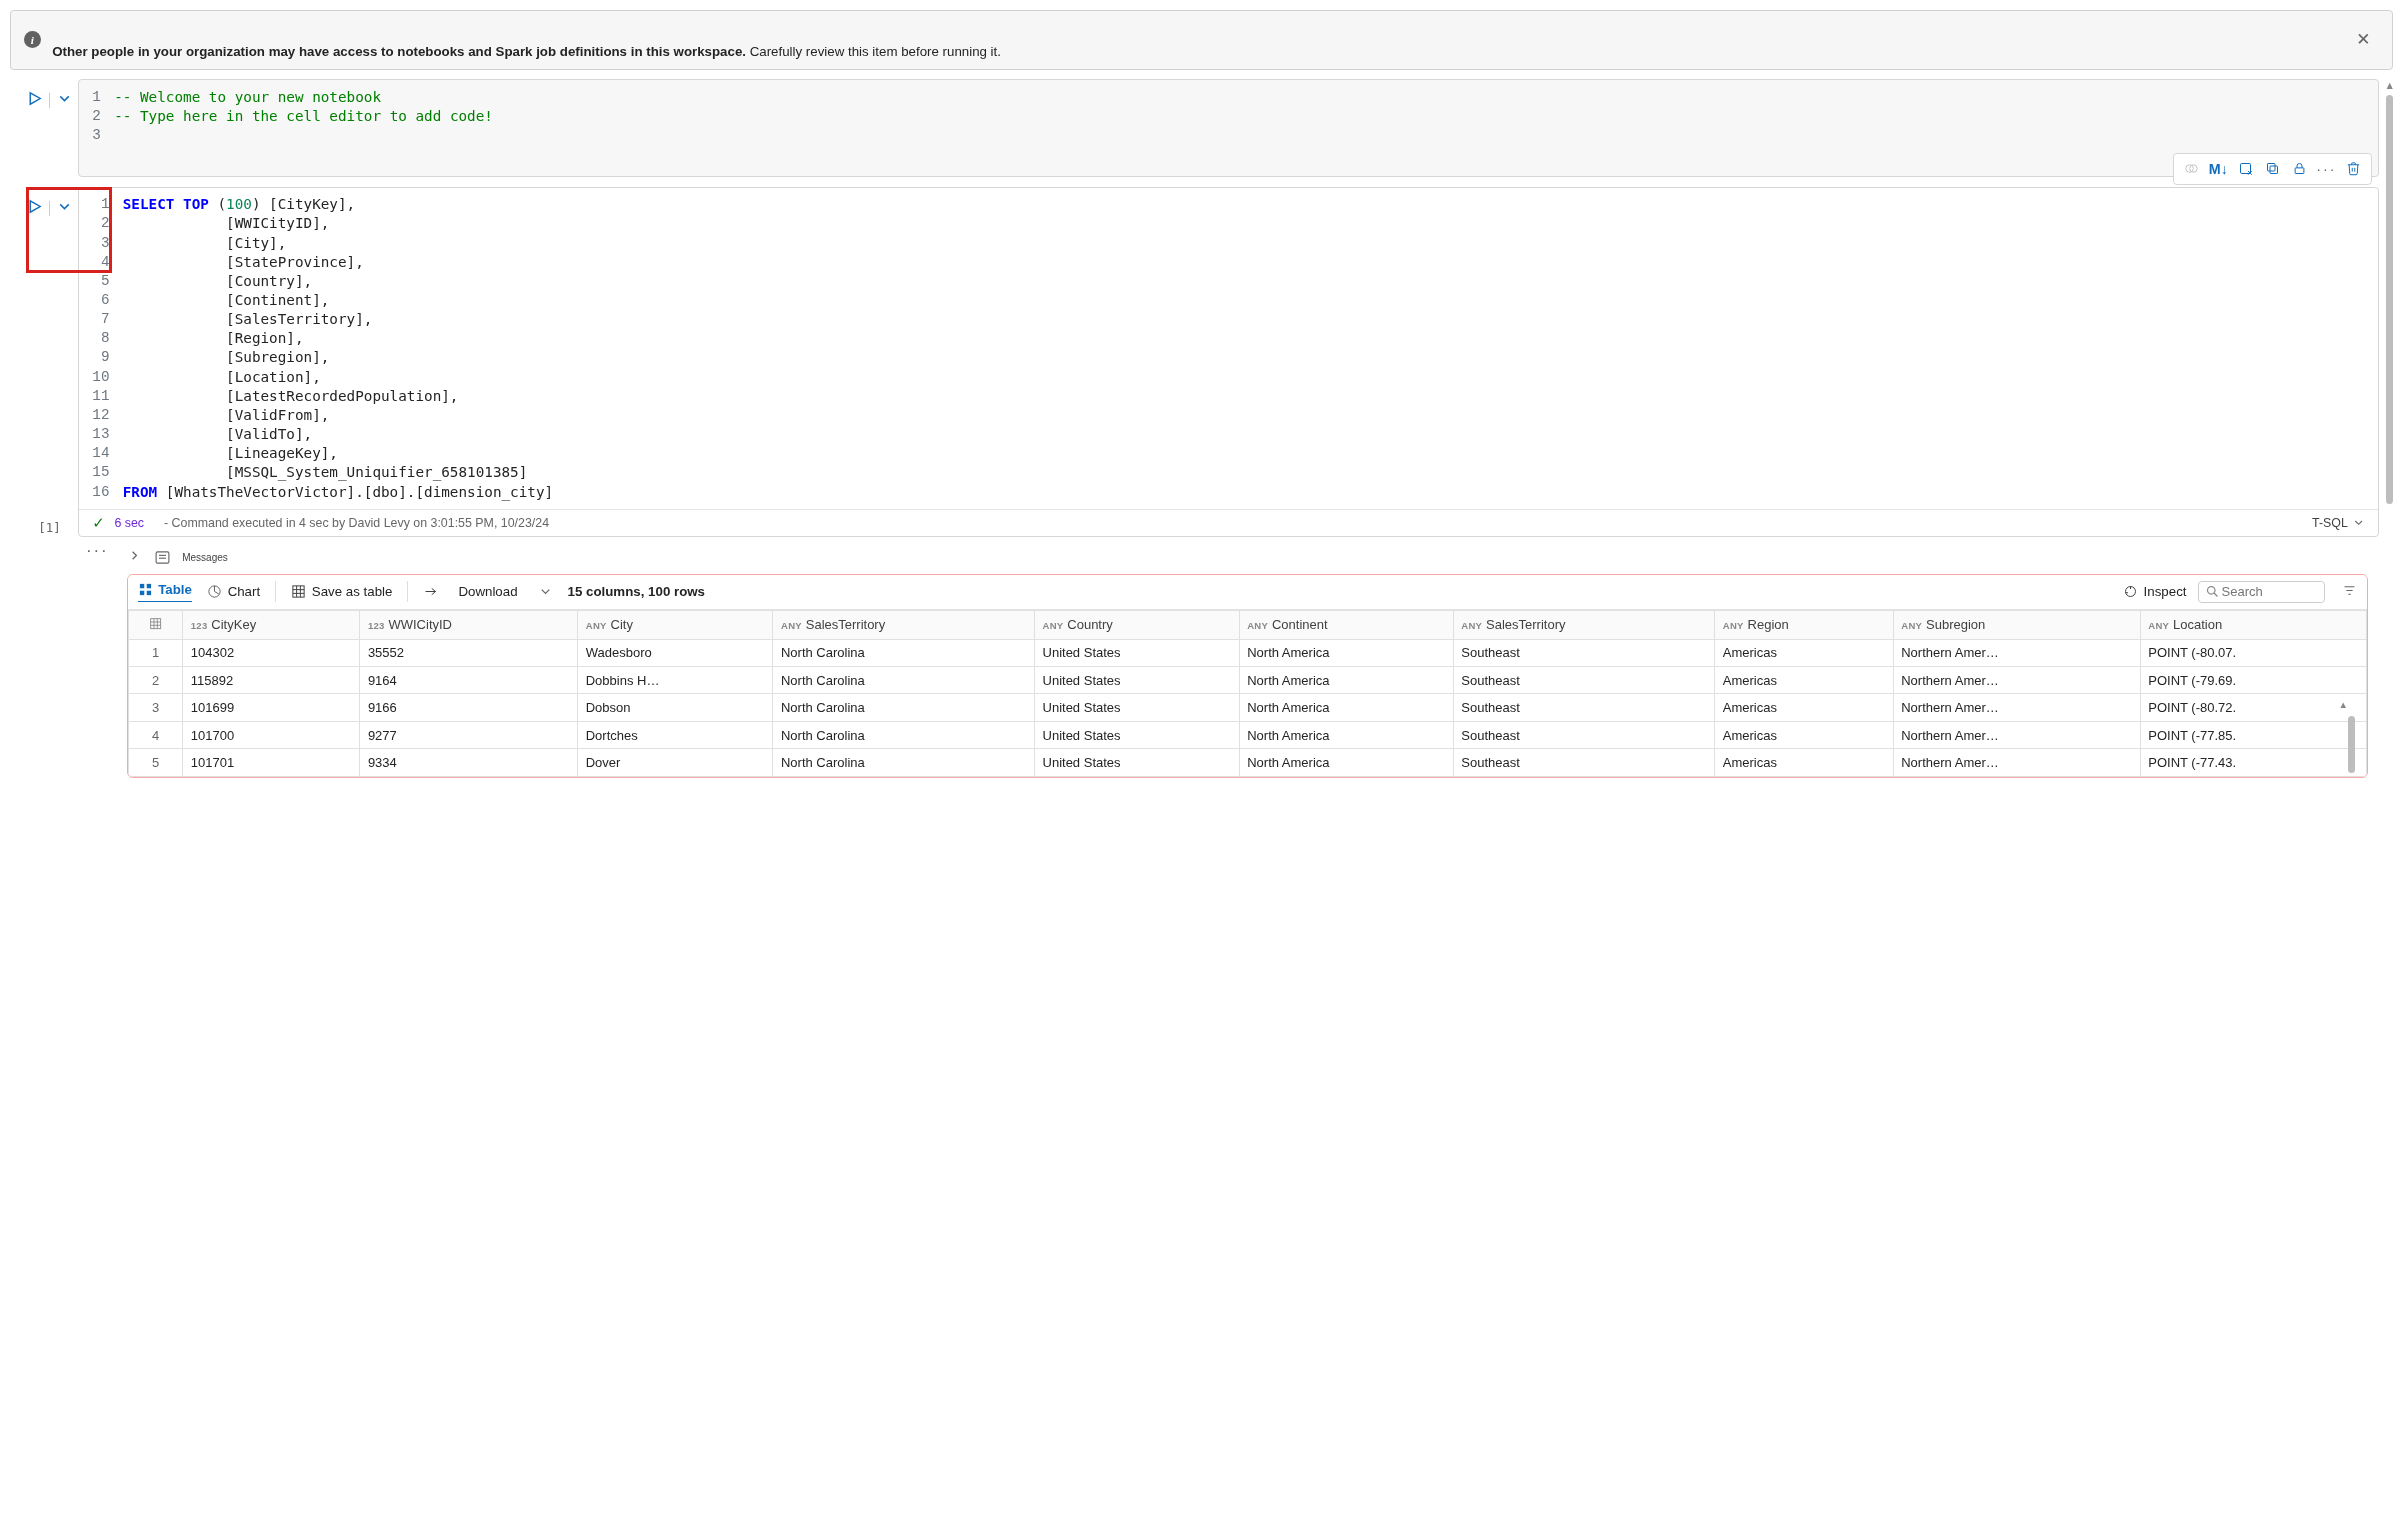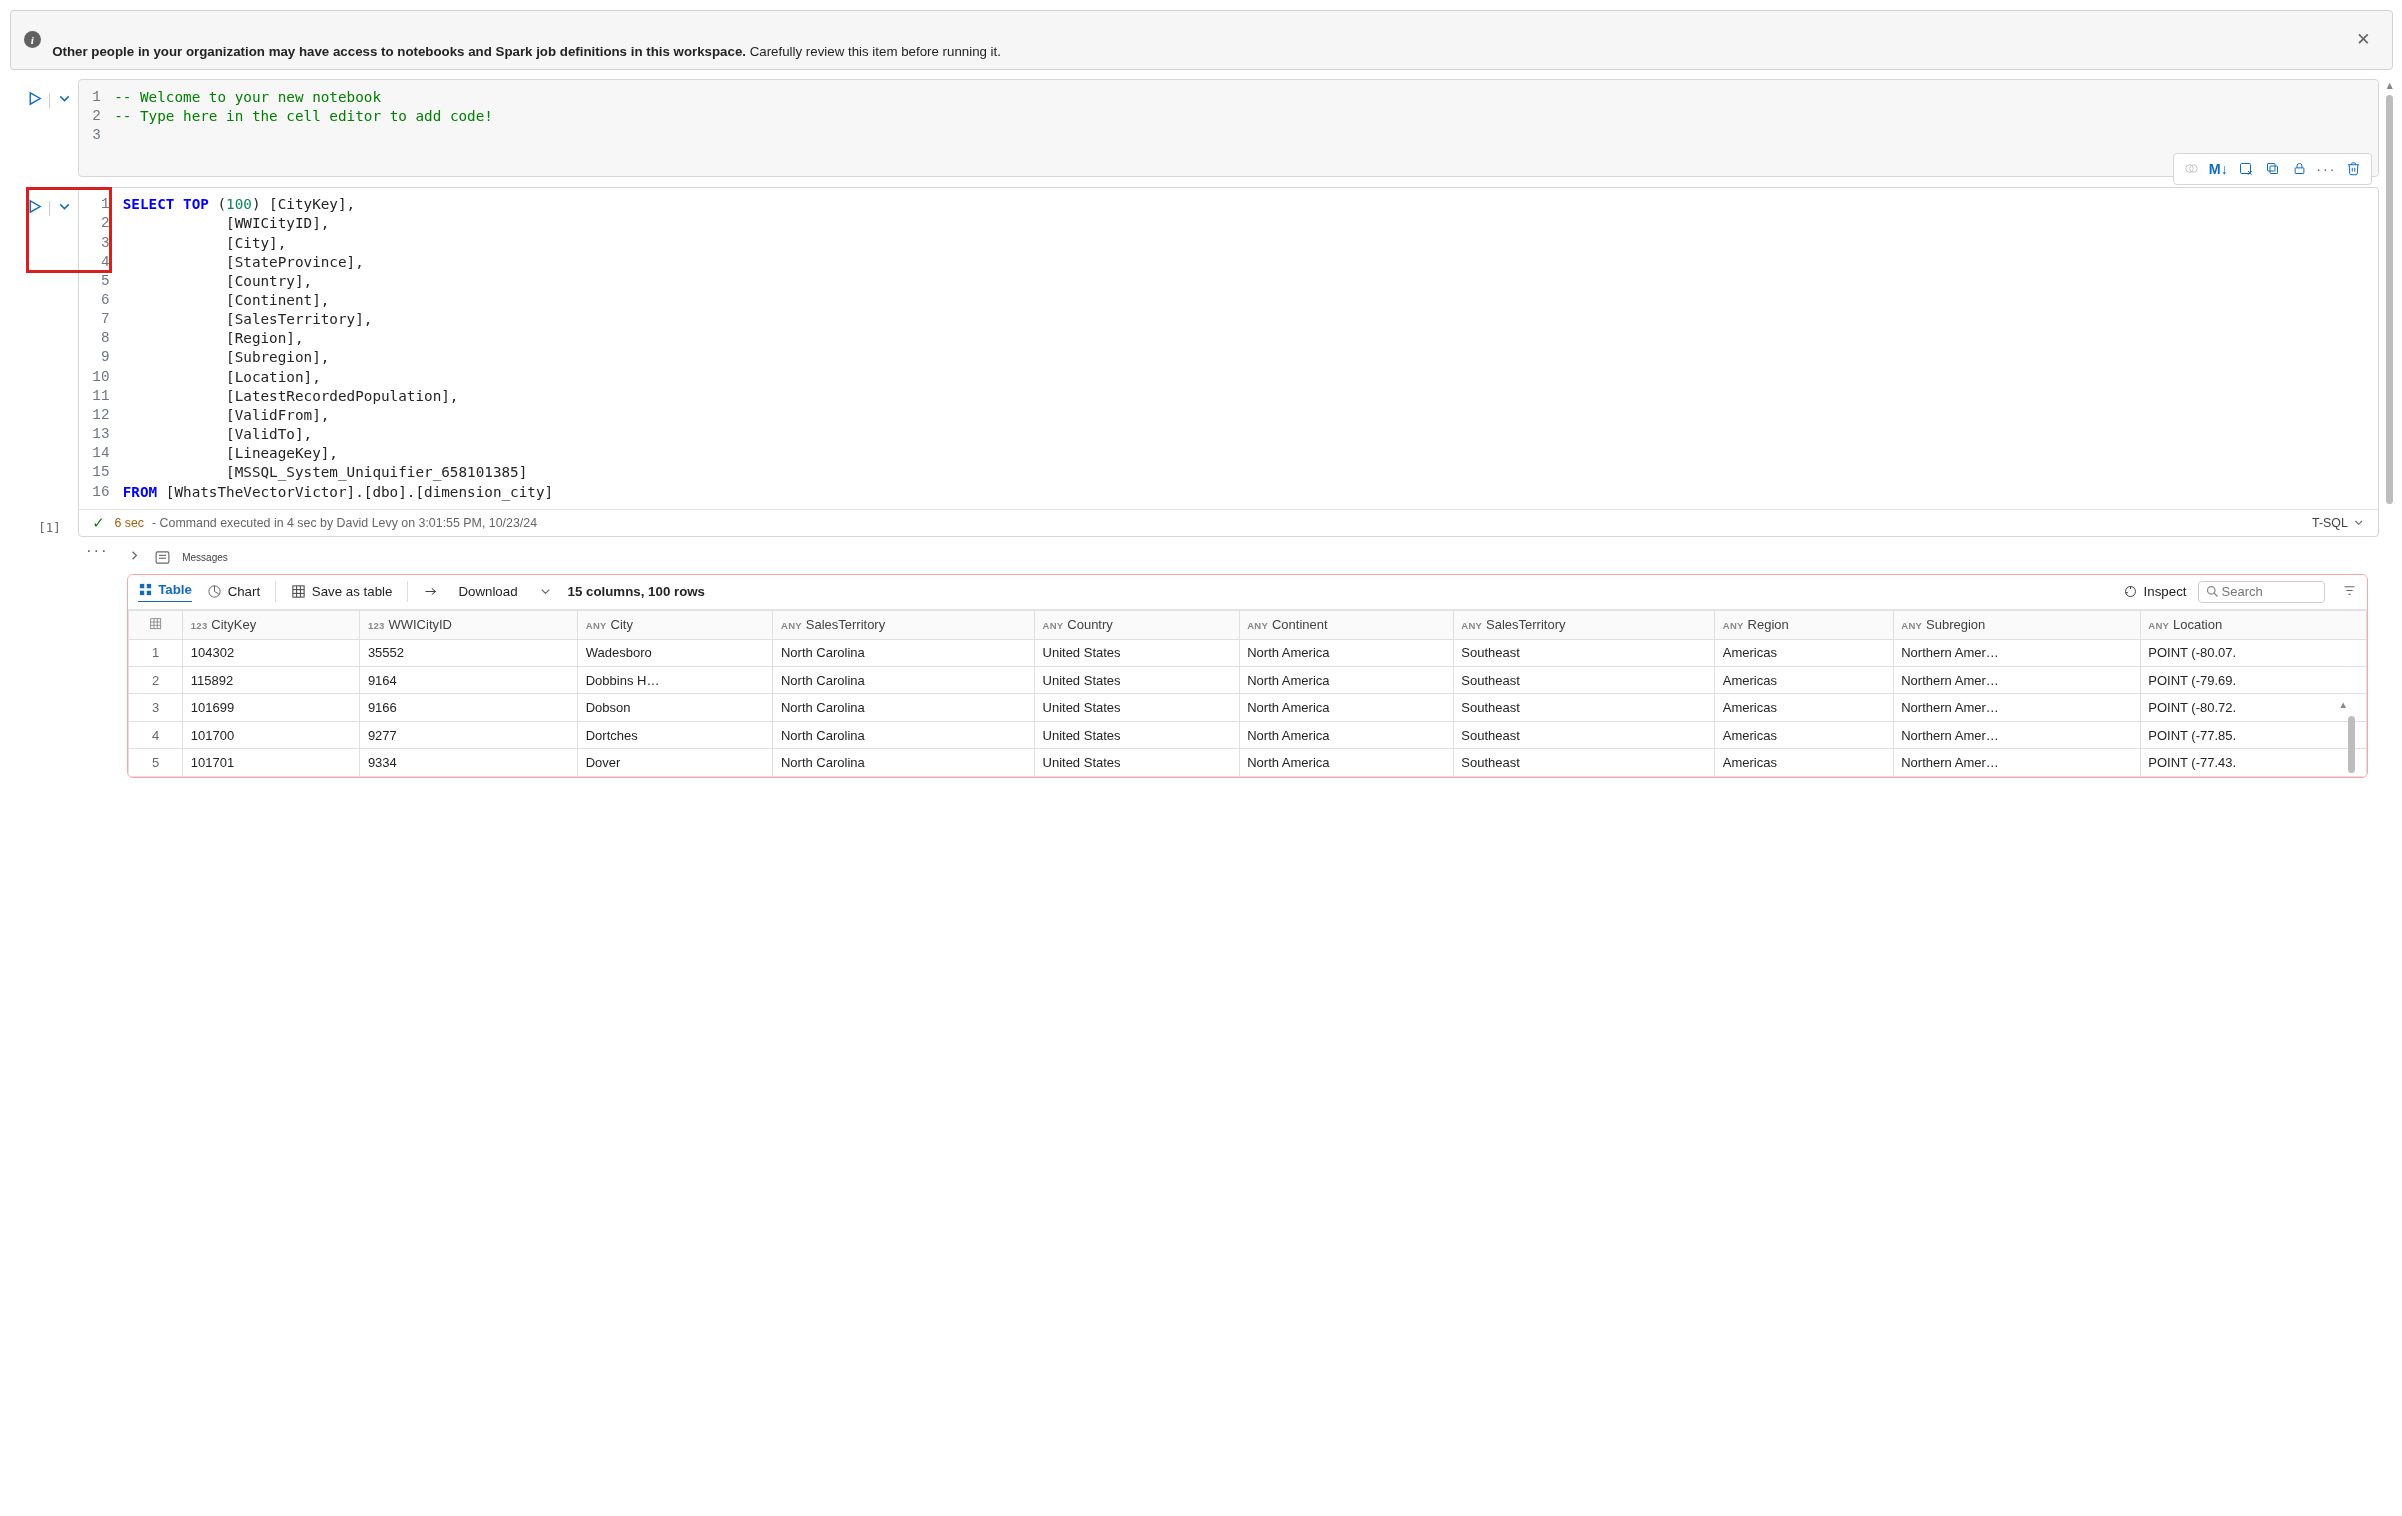--- a/index.html
+++ b/index.html
@@ -149,21 +149,21 @@
   }
 
   .status-line {
     display:flex; align-items:center;
     border-top:1px solid #e4e4e4;
     padding: 3.8px 13.3px;
     font-size: 12.4px;
     color:#666;
   }
   .status-line .chk { color:#107c10; font-size:15px; margin-right:9.5px;}
-  .status-line .primary { color: #a16207; margin-right:8px;}
+  .status-line .primary { color: #6d28d9; margin-right:20px;}
   .status-line .lang { margin-left:auto; display:flex; align-items:center; gap:3.8px; color:#424242;}
 
   
   .results { margin: 3.8px 11.4px 0 95px; }
   .messages-row { display:flex; align-items:center; gap:11.4px; padding: 7.6px 0 7.6px 11.4px;}
   .messages-row .chev svg { width:15px; height:15px; }
   .messages-row .label { font-size: 10px; color:#424242;}
   .ellipsis-left { position:absolute; left:65px; font-size:17px; color:#666; letter-spacing:1.9px; }
 
   .result-table {

